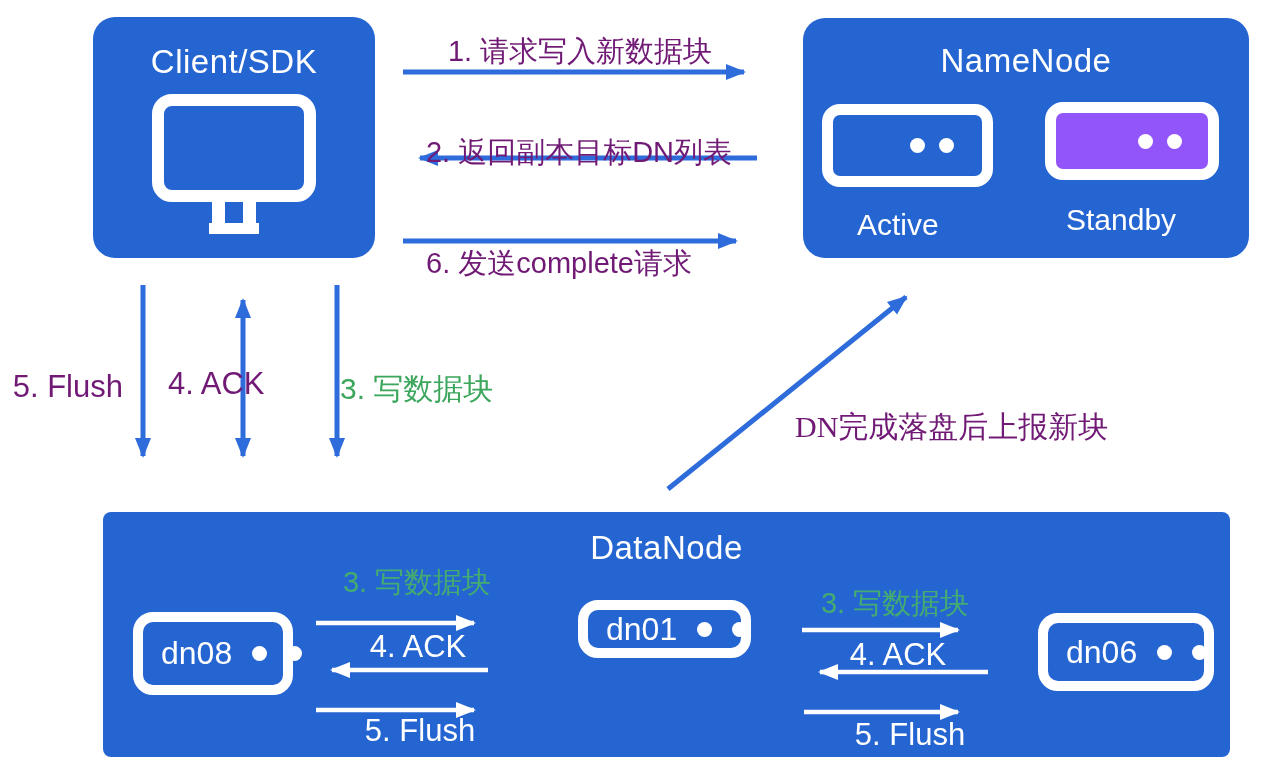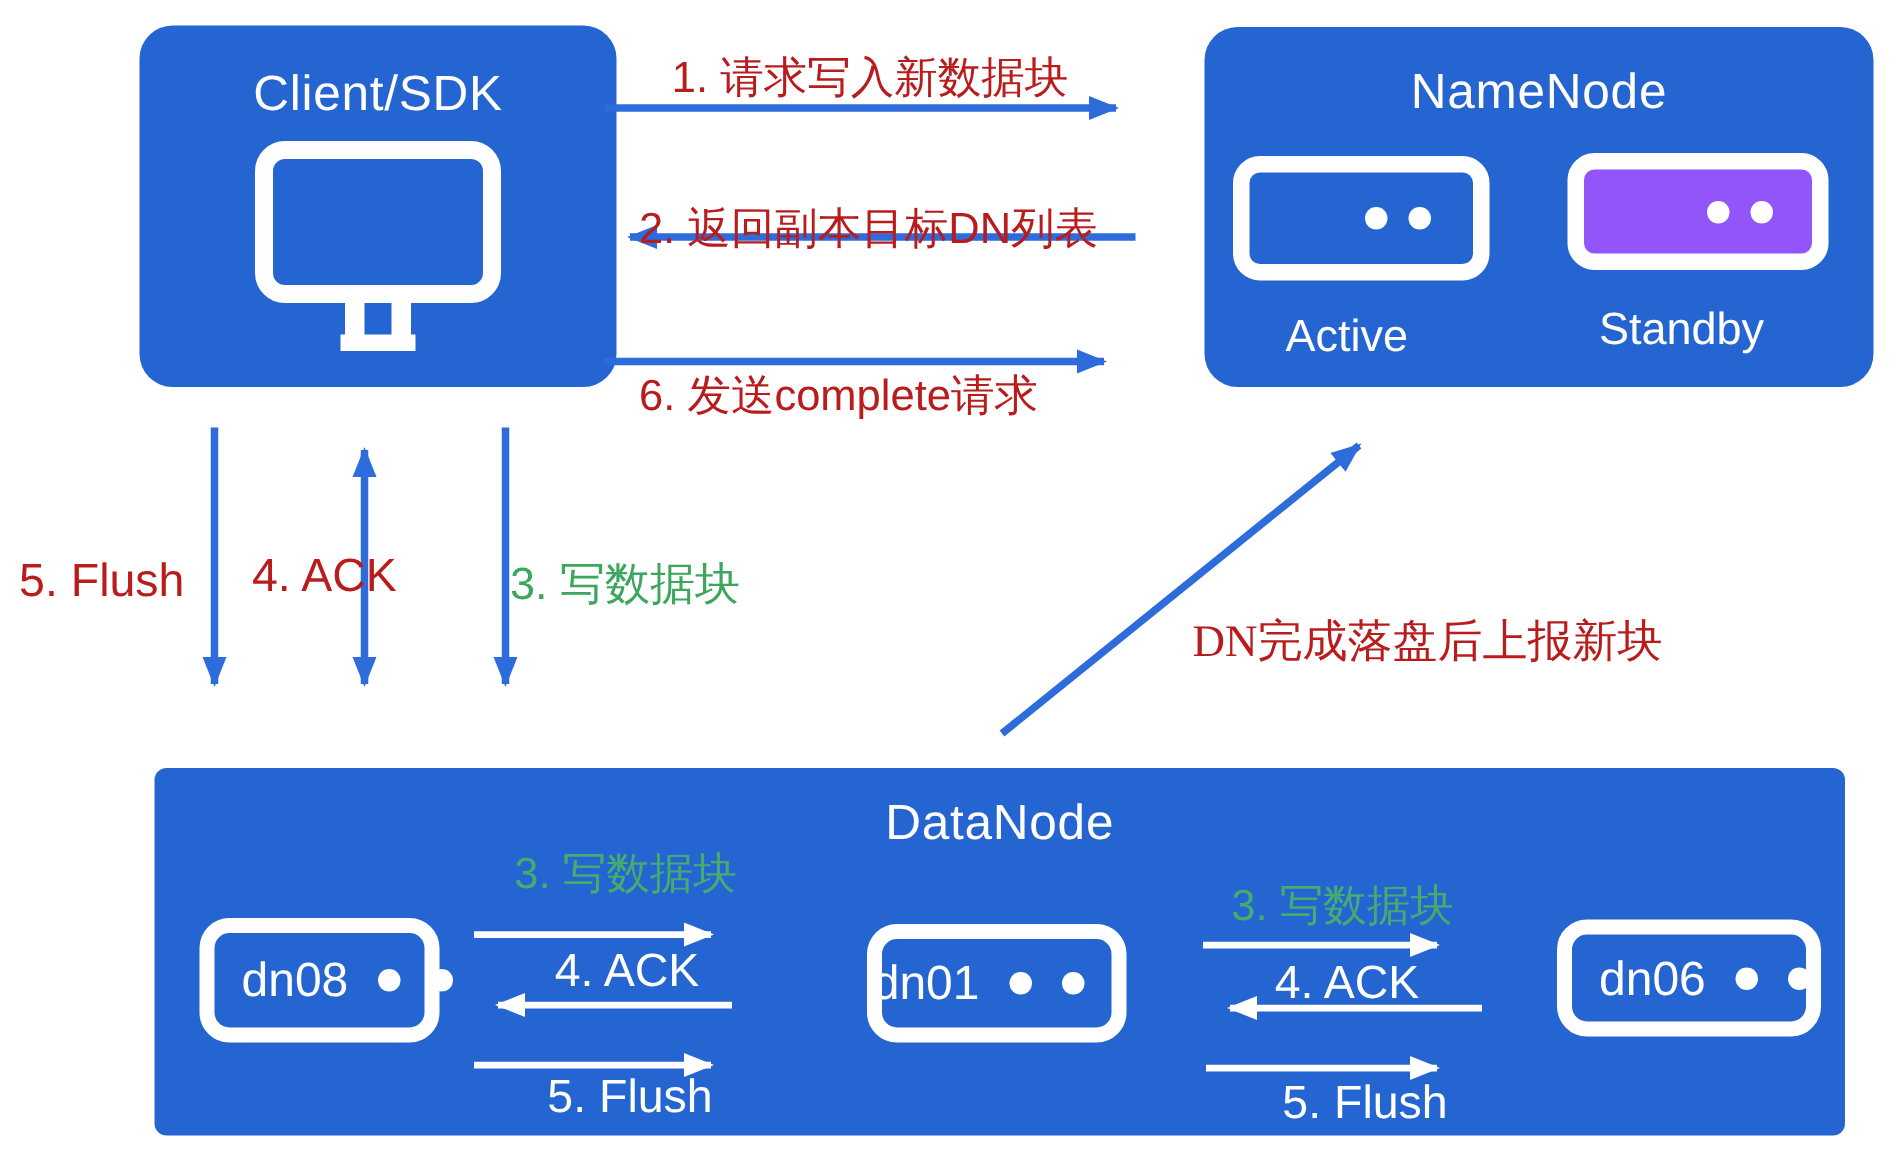--- a/index.html
+++ b/index.html
@@ -5,21 +5,21 @@
   html,body{margin:0;padding:0;background:#ffffff;}
   body{font-family:"Liberation Sans","DejaVu Sans",sans-serif;}
   .canvas{position:relative;width:1266px;height:773px;background:#ffffff;overflow:hidden;}
 
   
   .bigbox{position:absolute;background:#2565d2;border-radius:22px;}
   .box-title{position:absolute;left:0;right:0;text-align:center;color:#ffffff;
              font-size:33px;font-weight:500;letter-spacing:.5px;}
 
   
-  .client-box{left:93px;top:17px;width:282px;height:241px;padding-left:36px;}
+  .client-box{left:93px;top:17px;width:282px;height:241px;}
   .client-title{top:26px;}
   .monitor{position:absolute;left:50%;top:76px;transform:translateX(-50%);}
 
   
   .namenode-box{left:786px;top:18px;width:446px;height:240px;margin-left:17px;}
   .nn-title{top:24px;}
   .server{position:absolute;border:11px solid #ffffff;border-radius:18px;
           display:flex;align-items:center;justify-content:flex-end;gap:14px;box-sizing:border-box;}
   .server .dot{width:15px;height:15px;border-radius:50%;background:#ffffff;flex:0 0 auto;}
   .nn-active{left:19px;top:86px;width:171px;height:83px;padding-right:28px;background:transparent;}
@@ -29,26 +29,26 @@
   .nn-standby-label{left:263px;top:185px;}
 
   
   .datanode-box{left:103px;top:512px;width:1127px;height:245px;border-radius:8px;}
   .dn-title{top:17px;}
   .dn-node{position:absolute;border:10px solid #ffffff;border-radius:20px;background:transparent;
            display:flex;align-items:center;box-sizing:border-box;padding:0 18px;gap:10px;}
   .dn-node .name{color:#ffffff;font-size:32px;font-weight:400;flex:0 0 auto;}
   .dn-node .dot{width:15px;height:15px;border-radius:50%;background:#ffffff;flex:0 0 auto;margin-left:10px;}
   .dn-08{left:30px;top:100px;width:160px;height:83px;}
-  .dn-01{left:475px;top:104px;width:173px;height:79px;justify-content:flex-end;}
+  .dn-01{left:475px;top:88px;width:173px;height:58px;}
   .dn-06{left:935px;top:101px;width:176px;height:78px;}
 
   
   .lbl{position:absolute;white-space:nowrap;}
-  .blue-lbl{color:#b91c1c;font-size:29px;}
+  .blue-lbl{color:#701a75;font-size:29px;}
   .white-lbl{color:#ffffff;font-size:31px;}
   .green-white-lbl{color:#3ca65c;font-size:30px;}
   .green-blue-lbl{color:#44ab71;font-size:29px;}
   .center{text-align:center;}
 
   .step1{left:400px;top:32px;width:360px;}
   .step2{left:388px;top:113px;width:382px;margin-top:20px;}
   .step2d{left:440px;top:161px;width:330px;}
   .step6{left:398px;top:244px;width:322px;}
 

